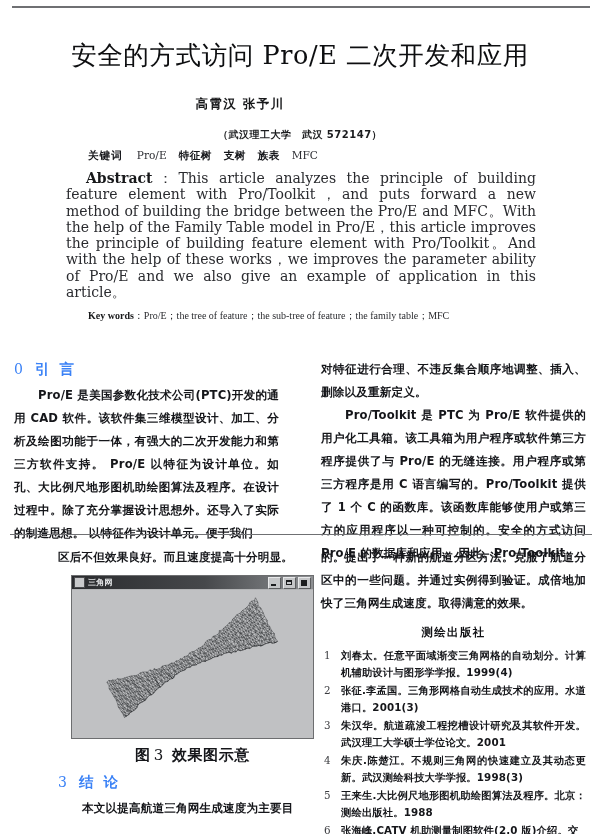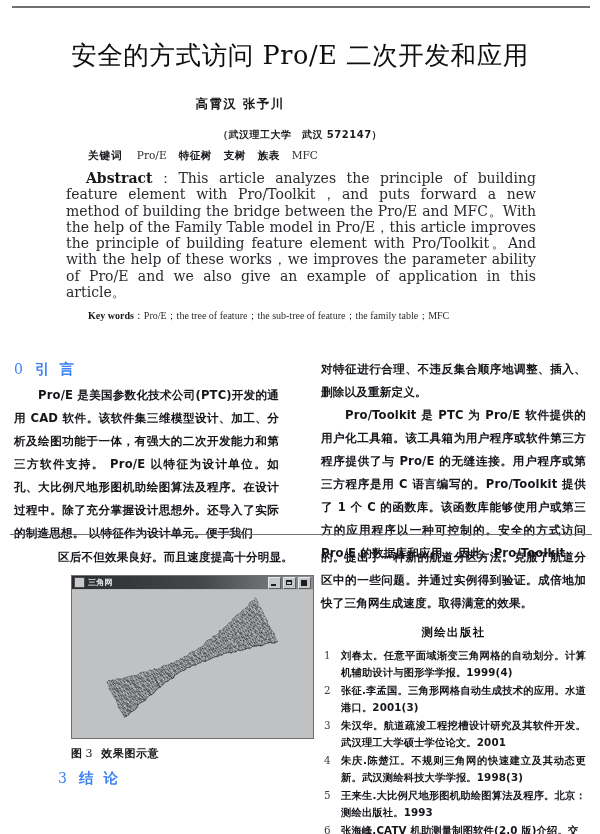--- a/index.html
+++ b/index.html
@@ -231,21 +231,22 @@
     height: 148px;
     background: #c0c1c3;
     position: relative;
     overflow: hidden;
     border-top: 1px solid #b4b5b7;
   }
   .win-canvas svg { display: block; width: 100%; height: 100%; }
 
   .fig-cap {
     margin-top: 7px;
-    font-size: 11px;
+    text-align: center;
+    font-size: 15px;
     font-weight: bold;
     letter-spacing: 0.6px;
     color: #15161a;
   }
   .fig-cap .fnum {
     font-family: "DejaVu Serif", "Liberation Serif", serif;
     font-weight: normal;
     margin: 0 8px 0 3px;
   }
 
@@ -346,20 +347,21 @@
         </div>
       </div>
       <div class="fig-cap">
         <span>图</span><span class="fnum">3</span><span>效果图示意</span>
       </div>
     </div>
 
     <div class="sec-head" style="margin-top:8px;">
       <span class="num">3</span><span>结</span><span class="sp"></span><span>论</span>
     </div>
+    <p class="body ind">本文以提高航道三角网生成速度为主要目</p>
   </div>
 
   <div class="p2-right">
     <p class="body">的。提出了一种新的航道分区方法。克服了航道分区中的一些问题。并通过实例得到验证。成倍地加快了三角网生成速度。取得满意的效果。</p>
 
     <div class="ref-head">测绘出版社</div>
     <ul class="ref-list">
       <li class="ref-item">
         <span class="ref-num">1</span>
         <span class="ref-txt">刘春太。任意平面域渐变三角网格的自动划分。计算机辅助设计与图形学学报。1999(4)</span>
@@ -371,21 +373,21 @@
       <li class="ref-item">
         <span class="ref-num">3</span>
         <span class="ref-txt">朱汉华。航道疏浚工程挖槽设计研究及其软件开发。武汉理工大学硕士学位论文。2001</span>
       </li>
       <li class="ref-item">
         <span class="ref-num">4</span>
         <span class="ref-txt">朱庆.陈楚江。不规则三角网的快速建立及其动态更新。武汉测绘科技大学学报。1998(3)</span>
       </li>
       <li class="ref-item">
         <span class="ref-num">5</span>
-        <span class="ref-txt">王来生.大比例尺地形图机助绘图算法及程序。北京：测绘出版社。1993</span>
+        <span class="ref-txt">王来生.大比例尺地形图机助绘图算法及程序。北京：测绘出版社。1988</span>
       </li>
       <li class="ref-item">
         <span class="ref-num">6</span>
         <span class="ref-txt">张海峰.CATV 机助测量制图软件(2.0 版)介绍。交</span>
       </li>
     </ul>
   </div>
 
 </div>
 

